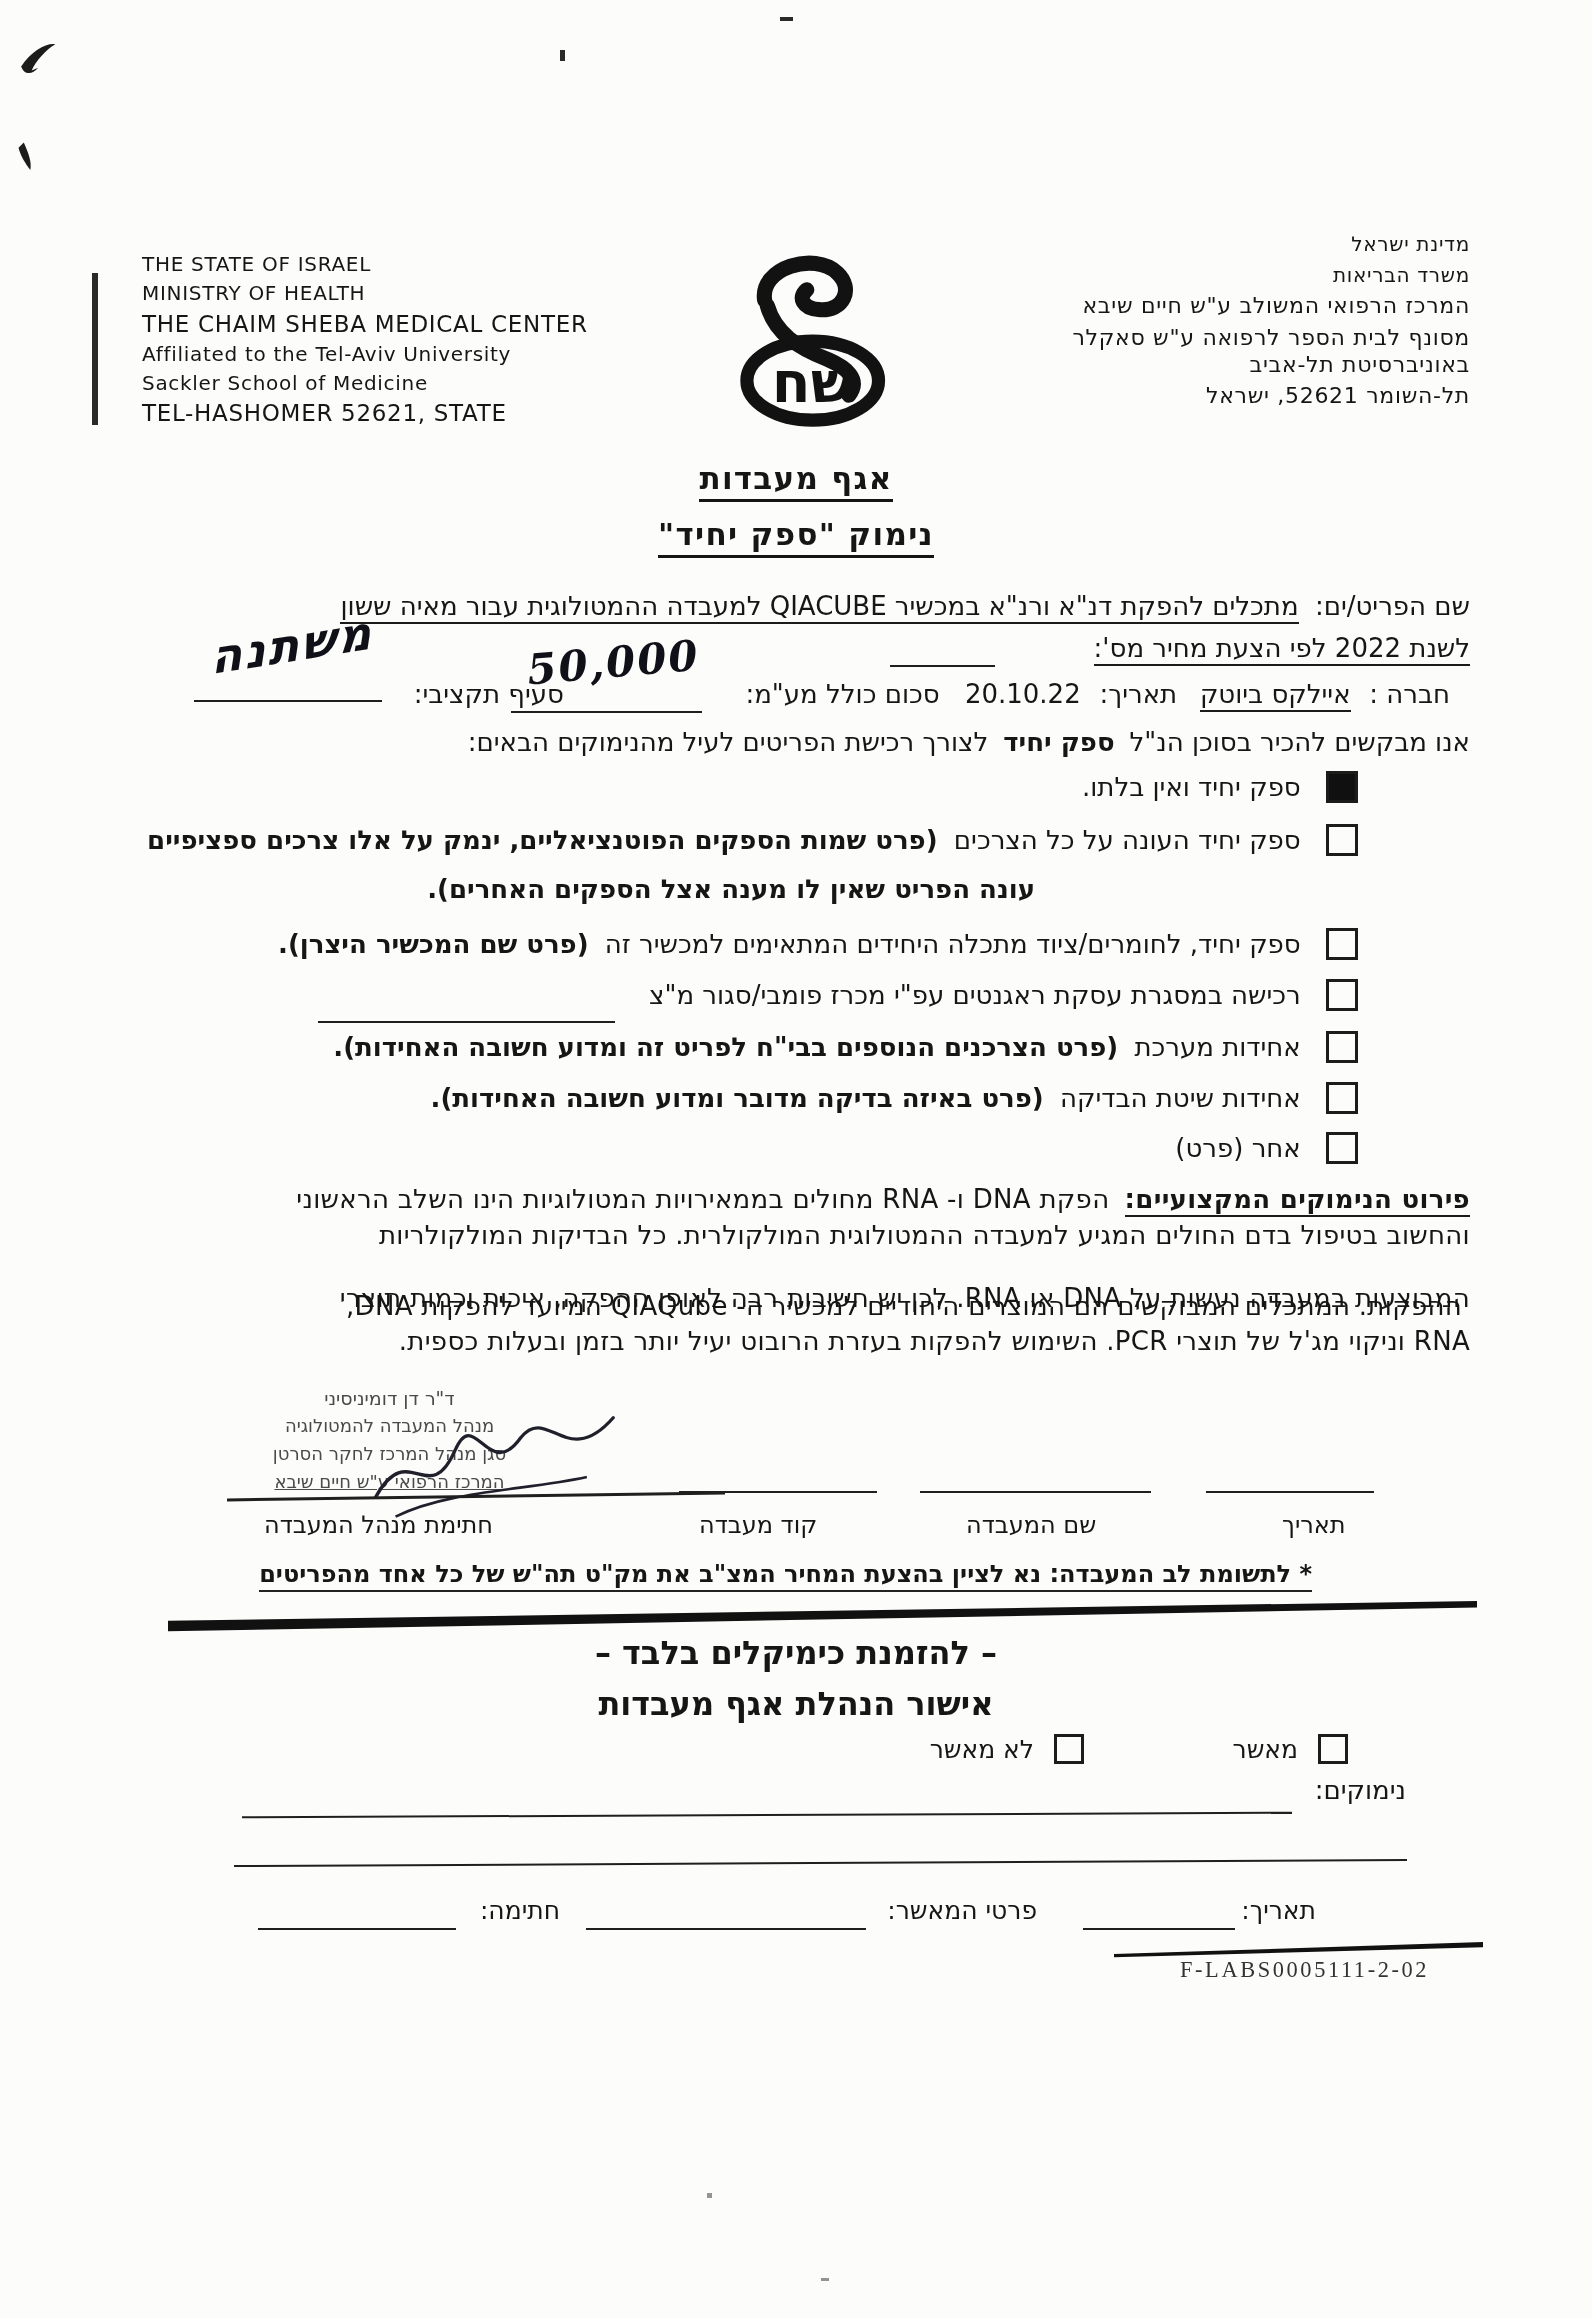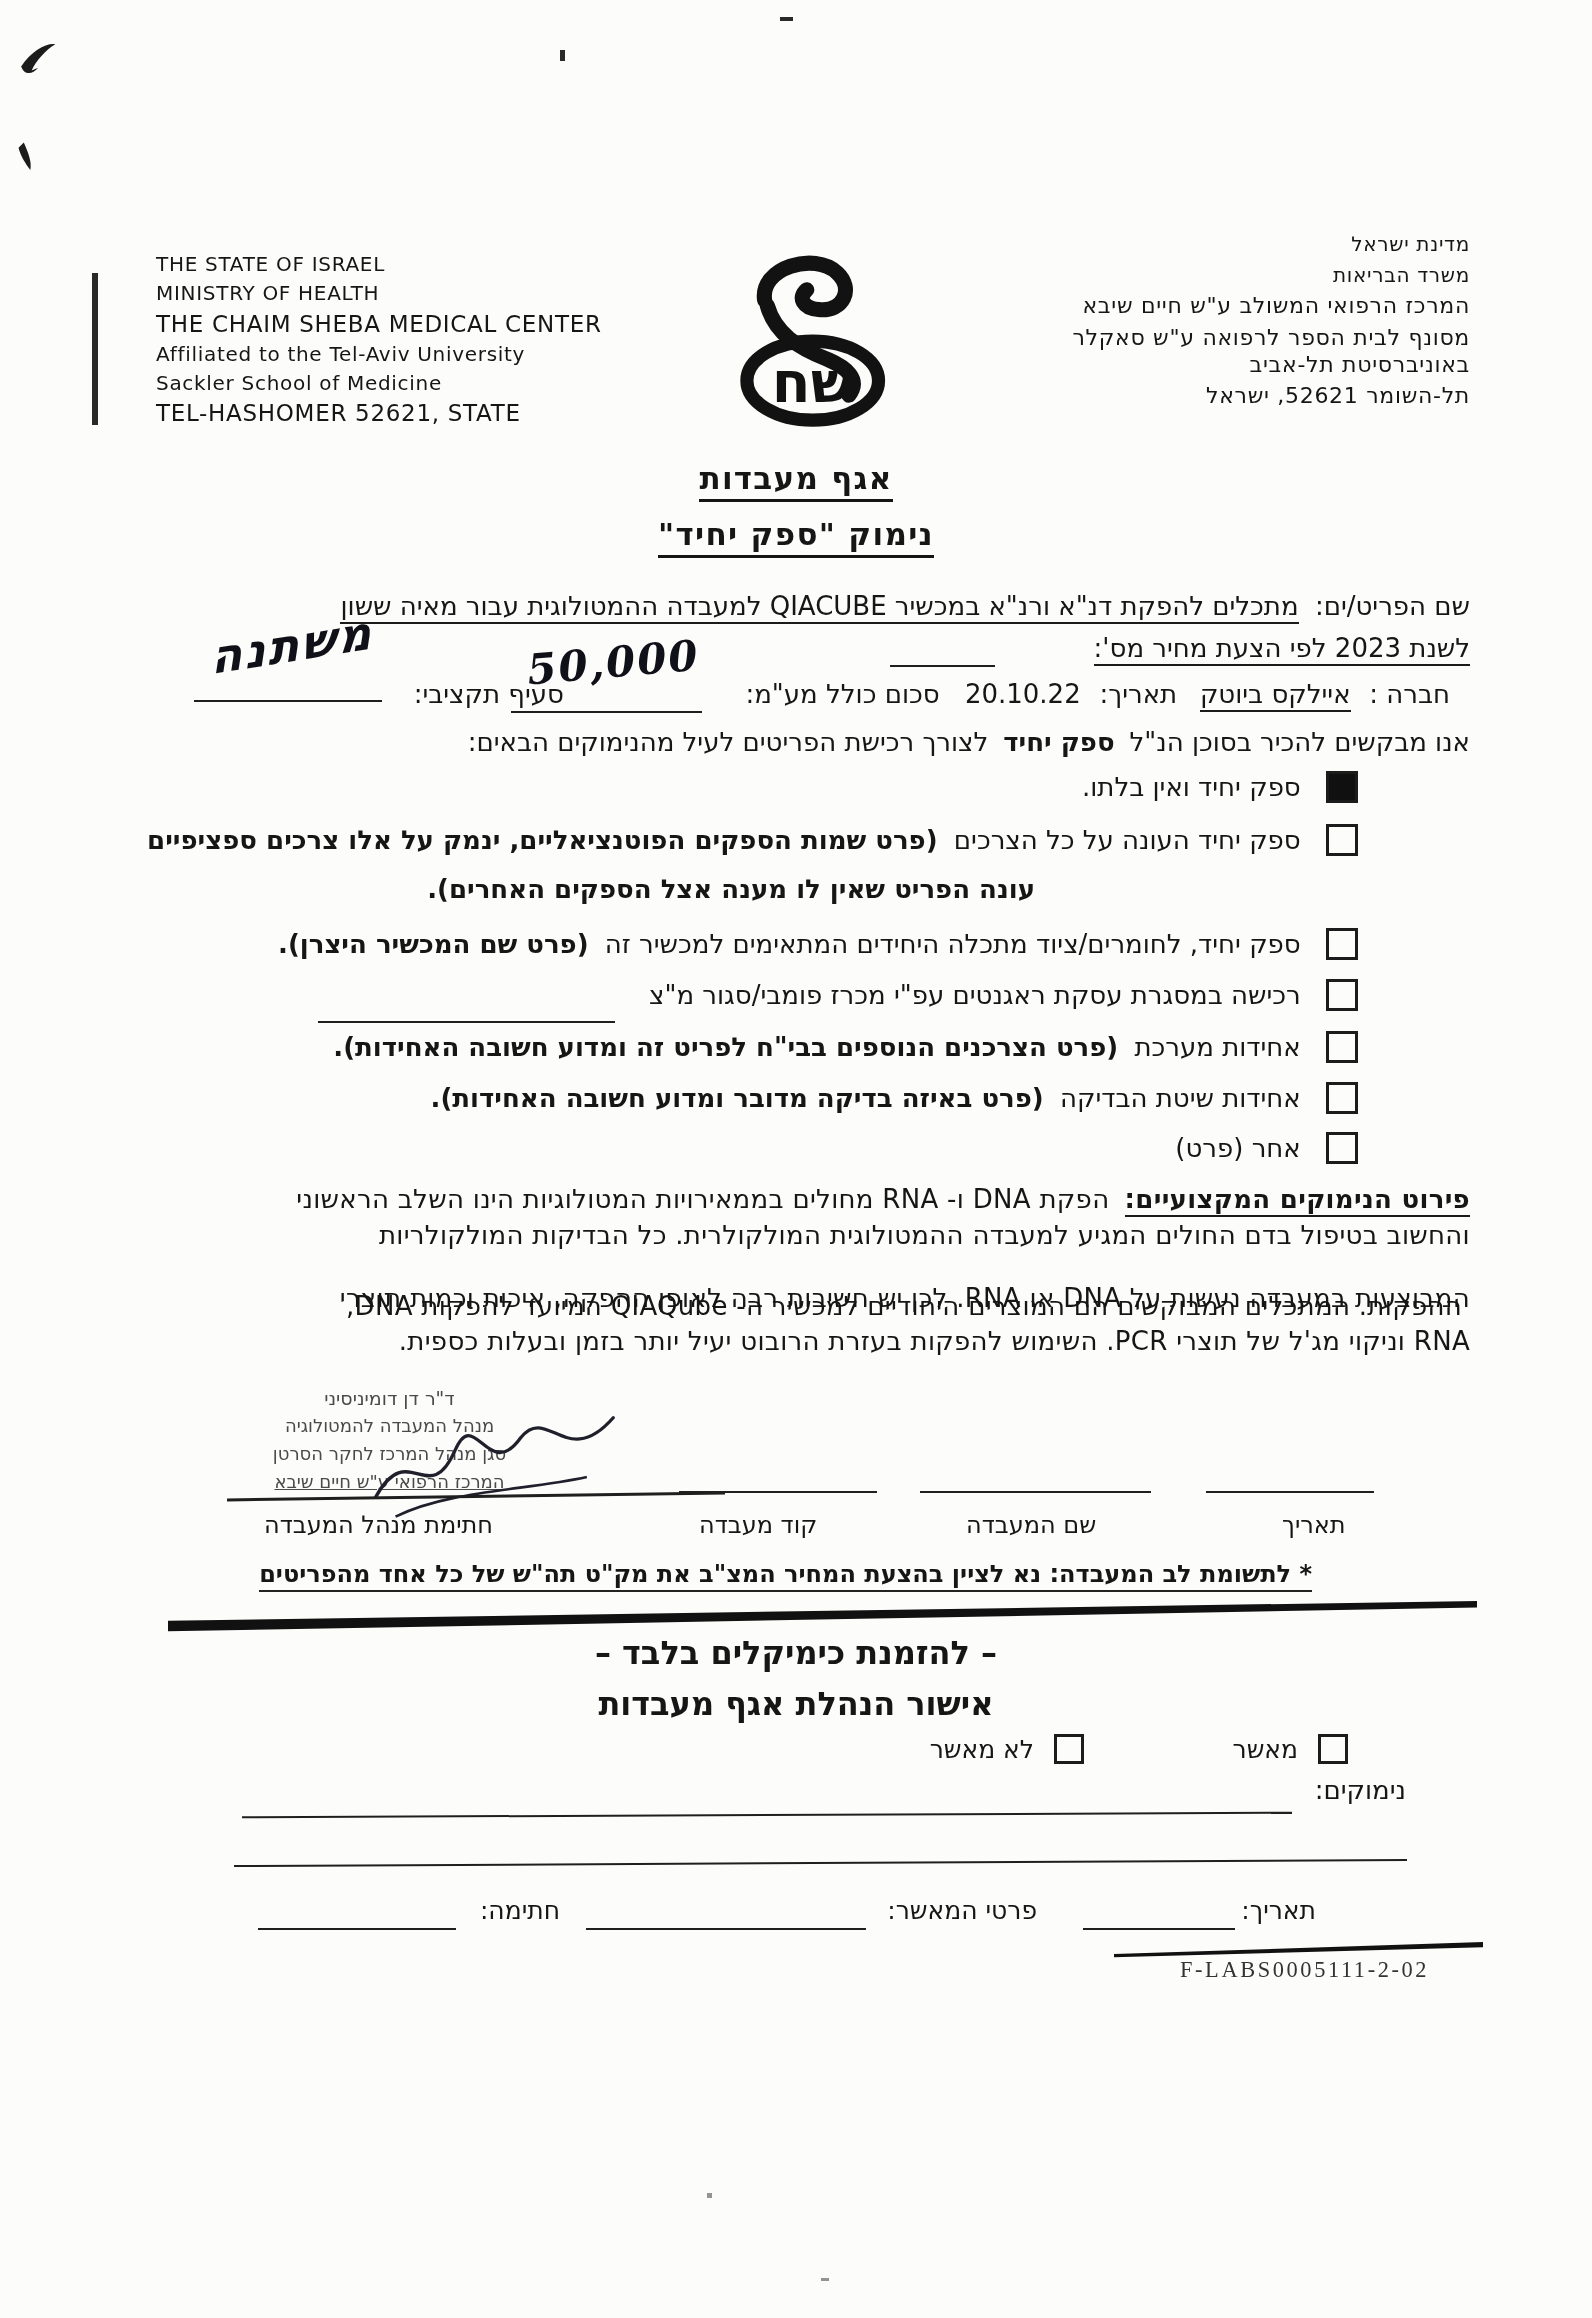--- a/index.html
+++ b/index.html
@@ -39,21 +39,21 @@
   <svg class="abs" style="left:12px;top:32px;" width="59" height="145" viewBox="0 0 90 220">
     <path d="M14,52 C30,28 52,16 66,18 C52,26 36,44 30,58 L40,54 C30,66 18,64 14,52 Z" fill="#1c1c1c"></path>
     <path d="M18,168 C26,186 30,198 28,210 C20,200 12,186 10,176 Z" fill="#1c1c1c"></path>
   </svg>
   <div class="speck" style="left:780px;top:17px;width:13px;height:4px;"></div>
   <div class="speck" style="left:560px;top:50px;width:5.3px;height:10.5px;"></div>
   <div class="speck" style="left:92px;top:273px;width:6px;height:152px;"></div>
   <div class="speck" style="left:707px;top:2193px;width:4.6px;height:4.6px;opacity:.5;"></div>
   <div class="speck" style="left:821px;top:2278px;width:8px;height:3.3px;opacity:.5;"></div>
 
-  <div class="abs en" style="left:156px;top:252px;">
+  <div class="abs en" style="left:142px;top:252px;">
     <div class="enhead">THE STATE OF ISRAEL</div>
     <div class="enhead" style="margin-top:5.3px;">MINISTRY OF HEALTH</div>
     <div class="enhead big" style="margin-top:5.3px;">THE CHAIM SHEBA MEDICAL CENTER</div>
     <div class="enhead" style="margin-top:5.3px;">Affiliated to the Tel-Aviv University</div>
     <div class="enhead" style="margin-top:5.3px;">Sackler School of Medicine</div>
     <div class="enhead big" style="margin-top:5.3px;">TEL-HASHOMER 52621, STATE</div>
   </div>
 
   <svg class="abs" style="left:737px;top:249px;" width="158" height="181" viewBox="0 0 240 275">
     <ellipse cx="115" cy="200" rx="100" ry="60" fill="none" stroke="#121212" stroke-width="20"></ellipse>
@@ -76,21 +76,21 @@
   </div>
   <div class="abs" style="left:0;right:0;top:516px;text-align:center;">
     <span class="title">נימוק "ספק יחיד"</span>
   </div>
 
   <div class="abs body-line" style="right:122px;top:591px;">
     <span>שם הפריט/ים:</span>
     <span class="u" style="margin-right:8px;">מתכלים להפקת דנ"א ורנ"א במכשיר  QIACUBE  למעבדה ההמטולוגית עבור מאיה ששון</span>
   </div>
   <div class="abs body-line" style="right:122px;top:633px;">
-    <span class="u">לשנת 2023 לפי הצעת מחיר מס':</span>
+    <span class="u">לשנת 2022 לפי הצעת מחיר מס':</span>
   </div>
   <div class="fill-line" style="left:890px;top:665px;width:105px;"></div>
 
   <div class="abs body-line" style="right:142px;top:679px;">
     <span>חברה :</span>
     <span class="u" style="margin-right:10.5px;">איילקס ביוטק</span>
     <span style="margin-right:14.5px;">תאריך:</span>
     <span style="margin-right:10.5px;direction:ltr;unicode-bidi:bidi-override;">20.10.22</span>
     <span style="margin-right:17px;">סכום כולל מע"מ:</span>
     <span style="display:inline-block;width:165px;"></span>

